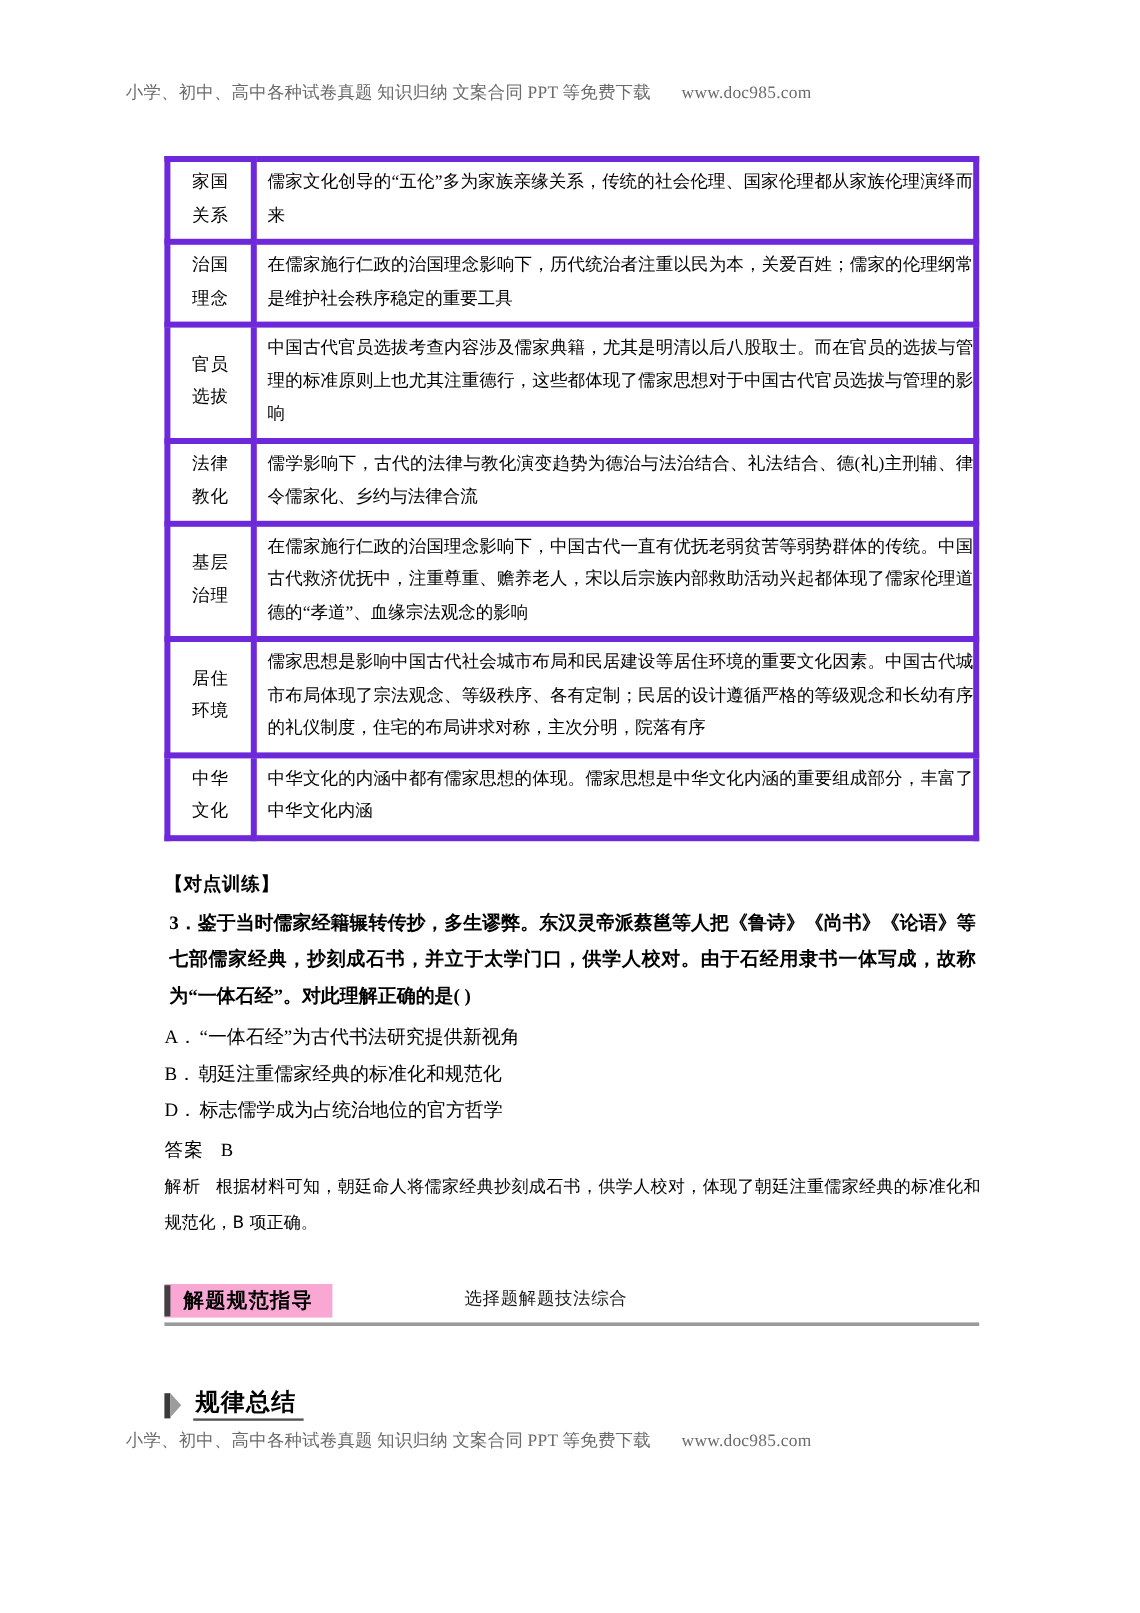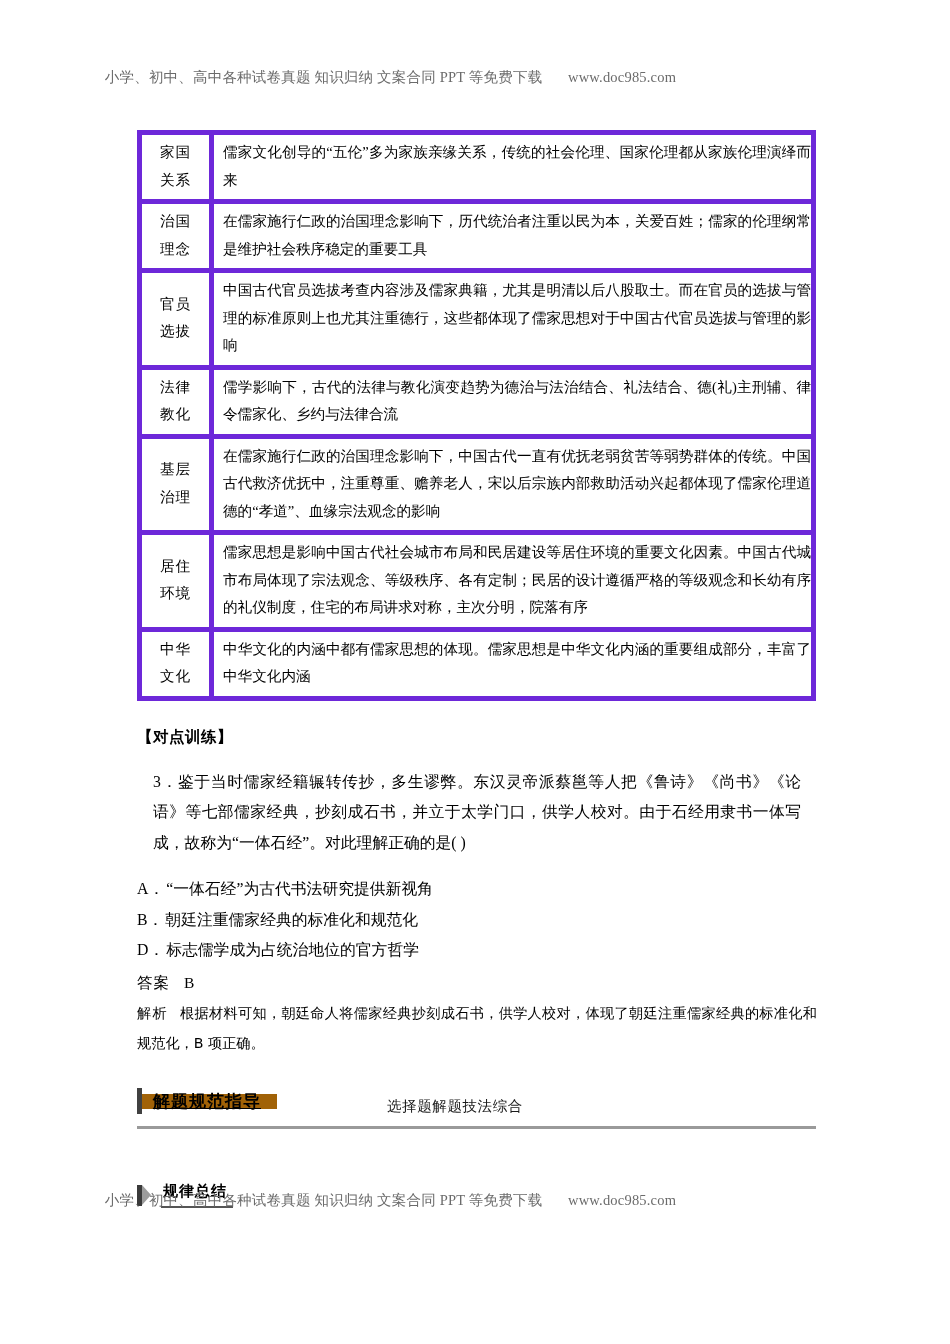--- a/index.html
+++ b/index.html
@@ -101,21 +101,22 @@
     font-weight: bold;
     font-family: "DejaVu Sans", "Liberation Sans", sans-serif;
     margin: 22px 0 2px 0;
     letter-spacing: 0.5px;
   }
   .question-stem {
     font-size: 15.8px;
     line-height: 30.5px;
     text-align: justify;
     text-justify: inter-ideograph;
-    margin: 16px;
+    margin: 4px;
+    font-weight: bold;
   }
   .option {
     font-size: 15.8px;
     line-height: 30.5px;
     margin: 0;
   }
   .option .opt-letter { padding-right: 2px; }
 
   .answer-row {
     font-size: 15.5px;
@@ -141,24 +142,23 @@
     position: relative;
     margin-top: 36px;
     height: 46px;
   }
   .guide-head {
     position: absolute;
     left: 0;
     top: 0;
     display: flex;
     align-items: center;
-    background: #a16207;
-    height: 15px;
+    background: #f9a8d4;
+    height: 28px;
     padding-right: 16px;
-    text-decoration: underline;
   }
   .guide-bar {
     width: 5px;
     height: 26px;
     background: #404040;
     margin-right: 11px;
   }
   .guide-title {
     font-family: "DejaVu Sans", "Liberation Sans", sans-serif;
     font-weight: bold;
@@ -206,23 +206,23 @@
     background: #3a3a3a;
   }
   .summary-marker .mk-tri {
     width: 0;
     height: 0;
     border-top: 10.5px solid transparent;
     border-bottom: 10.5px solid transparent;
     border-left: 9px solid #9c9c9c;
   }
   .summary-title {
-    font-family: Liberation Mono, monospace;
+    font-family: Liberation Serif, serif;
     font-weight: bold;
-    font-size: 15px;
+    font-size: 20px;
     letter-spacing: 1px;
     color: #000;
     border-bottom: 2px solid #555;
     padding: 0 6px 1px 2px;
     line-height: 24px;
   }
 </style>
 </head>
 <body>
 

